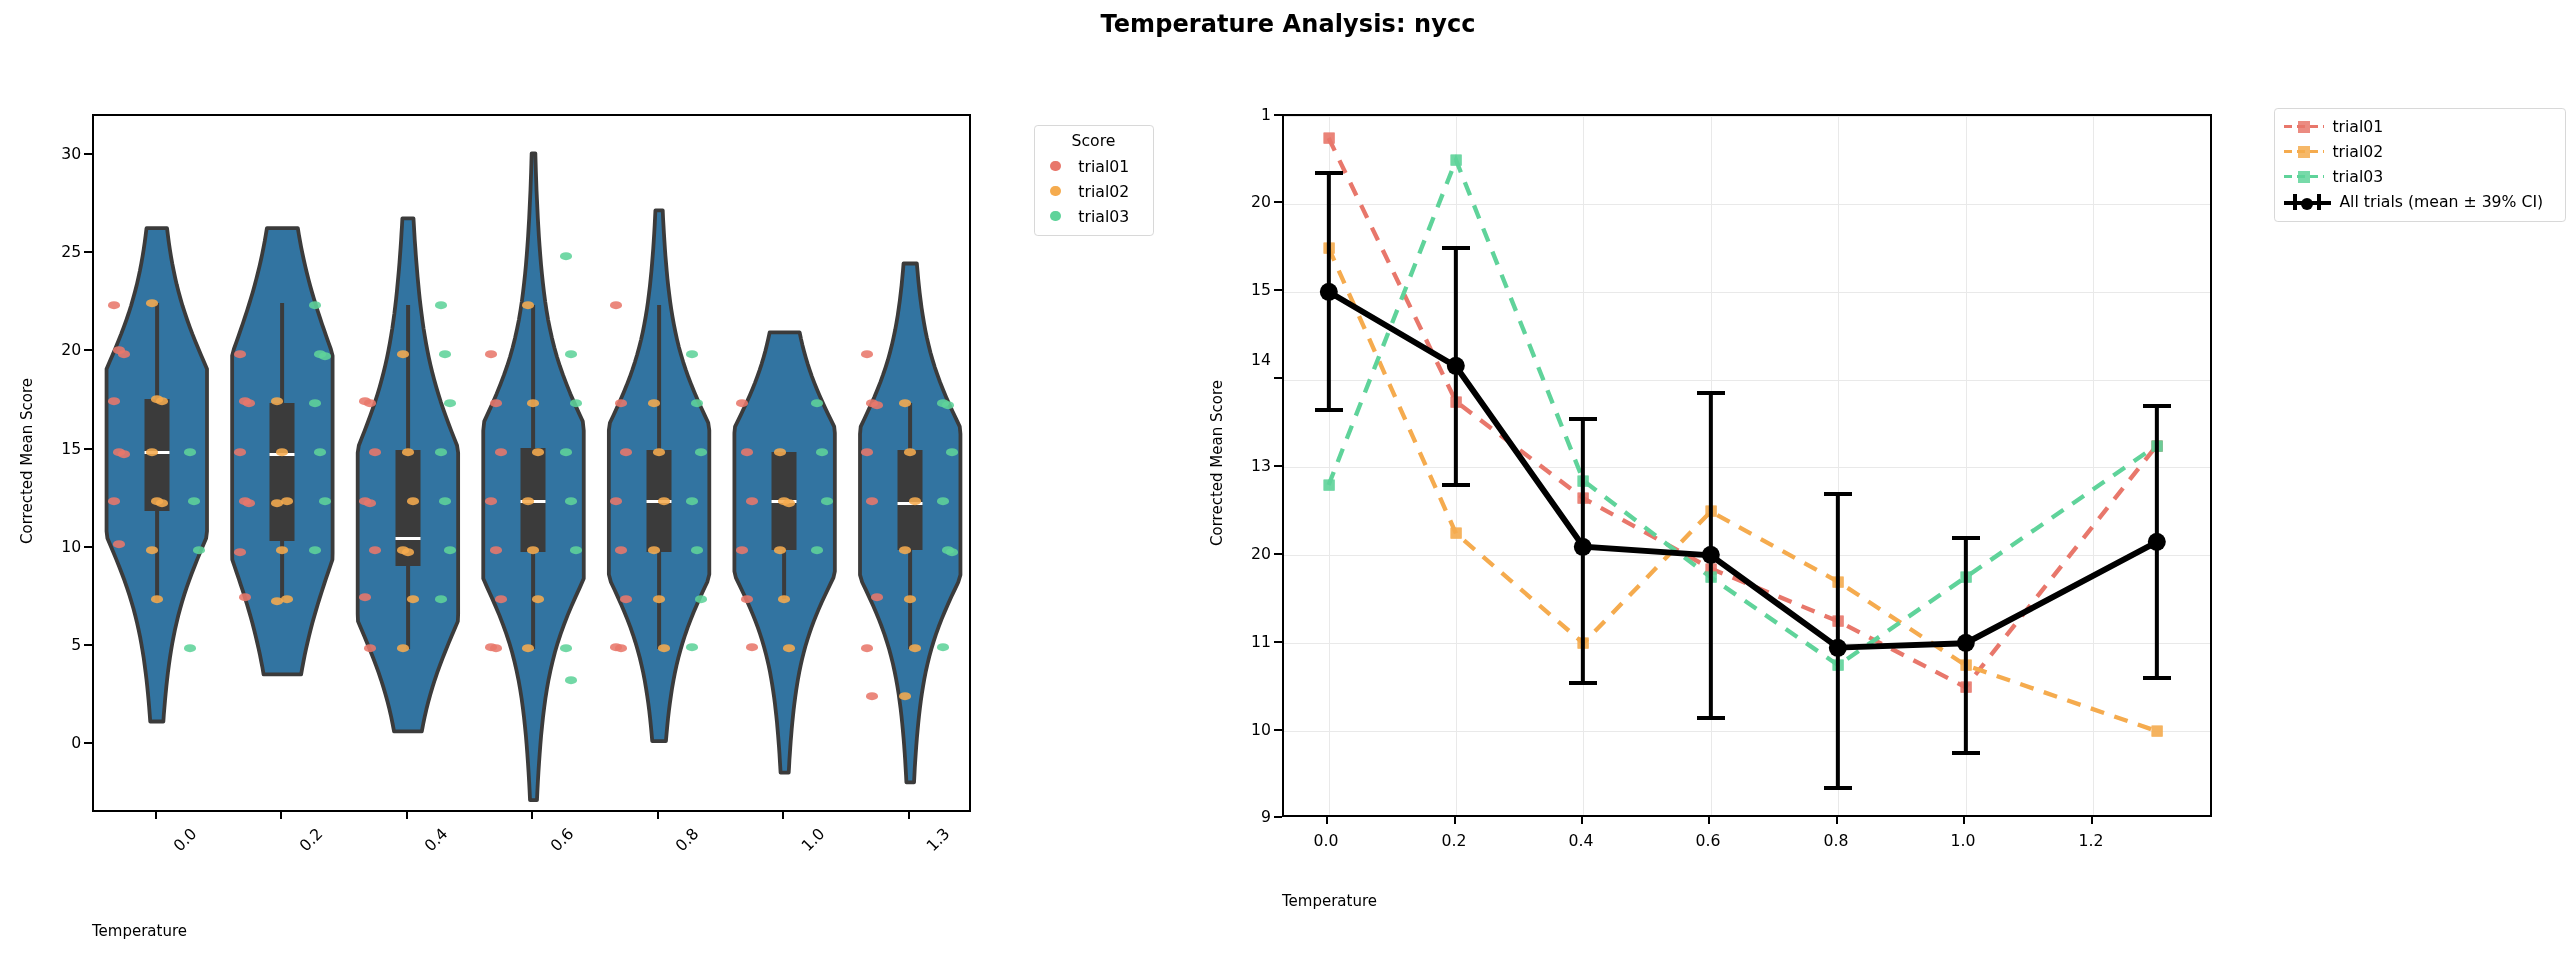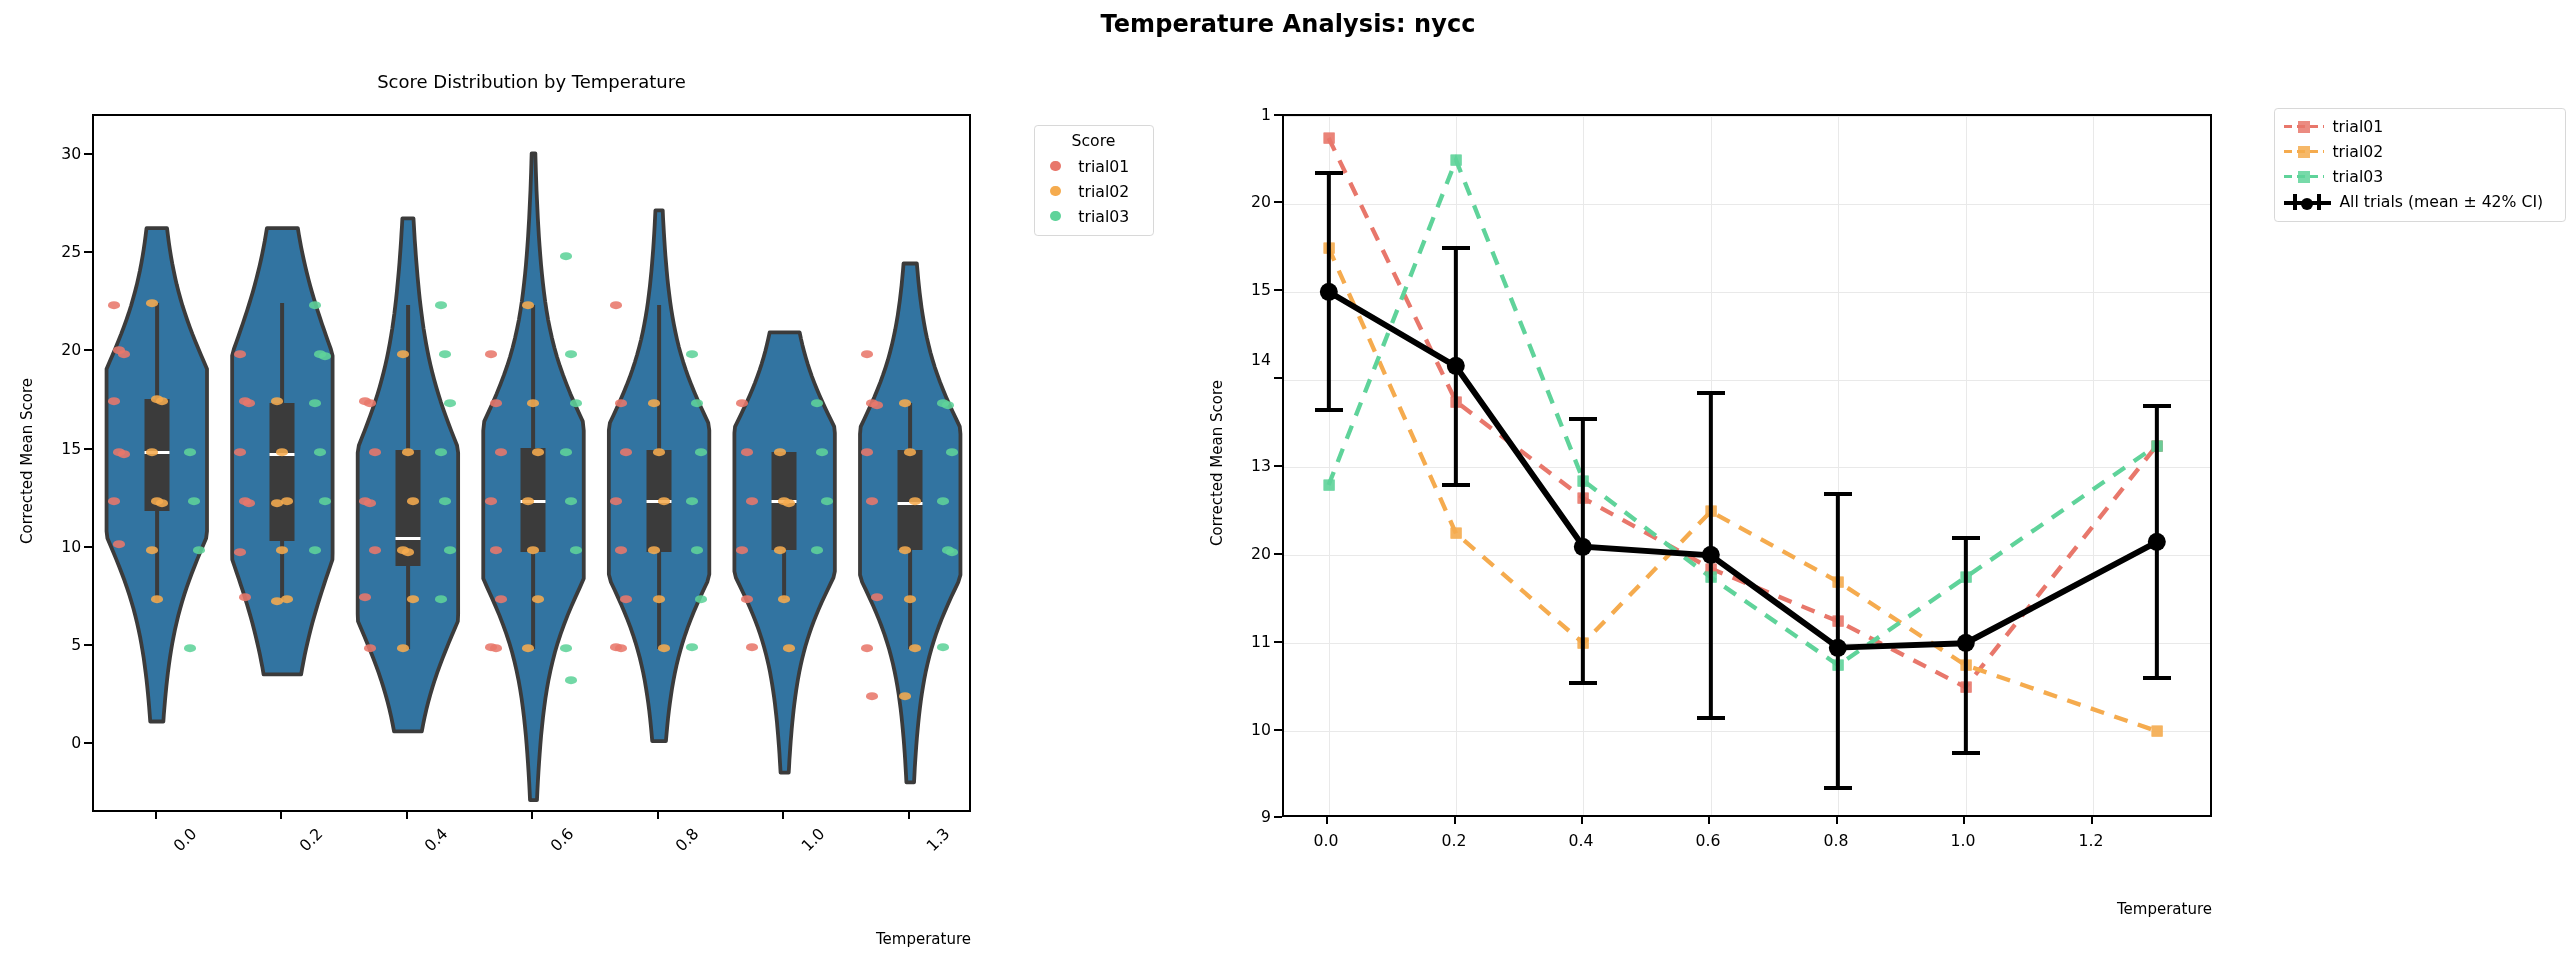--- a/index.html
+++ b/index.html
@@ -7,21 +7,21 @@
        font-family:"DejaVu Sans","Liberation Sans",sans-serif;color:#000;}
   .fig{position:absolute;inset:0;text-decoration:underline;}
   #main-title{position:absolute;left:0;top:9.7px;width:2576px;text-align:center;
       font-size:24px;font-weight:bold;letter-spacing:0.1px;}
   
   .axes{position:absolute;box-sizing:border-box;}
   .axes.framed{border:2.2px solid #000;background:#fff;}
   .subtitle{position:absolute;text-align:center;font-size:18px;color:#000;}
   .ylabel{position:absolute;font-size:15px;transform-origin:50% 50%;
       transform:rotate(-90deg);white-space:nowrap;text-align:center;}
-  .xlabel{position:absolute;font-size:15px;text-align:right;white-space:nowrap;margin-top:8px;}
+  .xlabel{position:absolute;font-size:15px;text-align:left;white-space:nowrap;}
   .ytick{position:absolute;right:0;font-size:15.7px;text-align:right;
       transform:translateY(-50%);white-space:nowrap;padding-right:10.8px;}
   .ytickmark{position:absolute;height:1.6px;background:#000;width:7.6px;}
   .xtickmark{position:absolute;width:1.6px;background:#000;height:7.6px;}
   .xtick-rot{position:absolute;font-size:15.7px;white-space:nowrap;
       transform-origin:right top;transform:rotate(-45deg);text-align:right;}
   .xtick{position:absolute;font-size:15.7px;white-space:nowrap;
       transform:translateX(-50%);text-align:center;}
   .gridline-h{position:absolute;height:1.1px;background:#e9e9e9;left:0;right:0;}
   .gridline-v{position:absolute;width:1.1px;background:#e9e9e9;top:0;bottom:0;}
@@ -52,21 +52,20 @@
   .bigdot{position:absolute;width:18.4px;height:18.4px;border-radius:50%;background:#000;
       transform:translate(-50%,-50%);}
 </style>
 </head>
 <body>
 
 <div class="fig">
 
   <div id="main-title">Temperature Analysis: nycc</div>
 
-  <div class="subtitle" style="left:92px;top:71px;width:879px;">Score Distribution by Temperature</div>
 
   <div class="ylabel" style="left:-76px;top:452px;width:205px;">Corrected Mean Score</div>
 
   <div class="xlabel" style="left:92px;top:922px;width:879px;">Temperature</div>
 
   <div class="axes framed" id="left-axes" style="left:92px;top:114px;width:879px;height:698px;"></div>
   <div id="left-ticklayer">
       <div class="ytickmark" style="left:84px;top:742px;"></div>
       <div class="ytick" style="top:742px;left:-10.8px;width:92px;">0</div>
       <div class="ytickmark" style="left:84px;top:644px;"></div>
@@ -429,19 +428,19 @@
           </span>
           <span class="lbl">trial03</span>
         </div>
         <div class="legend-row">
           <span class="swatch-err">
             <span class="bar"></span>
             <span class="cap1"></span>
             <span class="cap2"></span>
             <span class="dot"></span>
           </span>
-          <span class="lbl">All trials (mean ± 42% CI)</span>
+          <span class="lbl">All trials (mean ± 39% CI)</span>
         </div>
       </div>
   </div>
 
 </div>
 
 
 </body></html>

